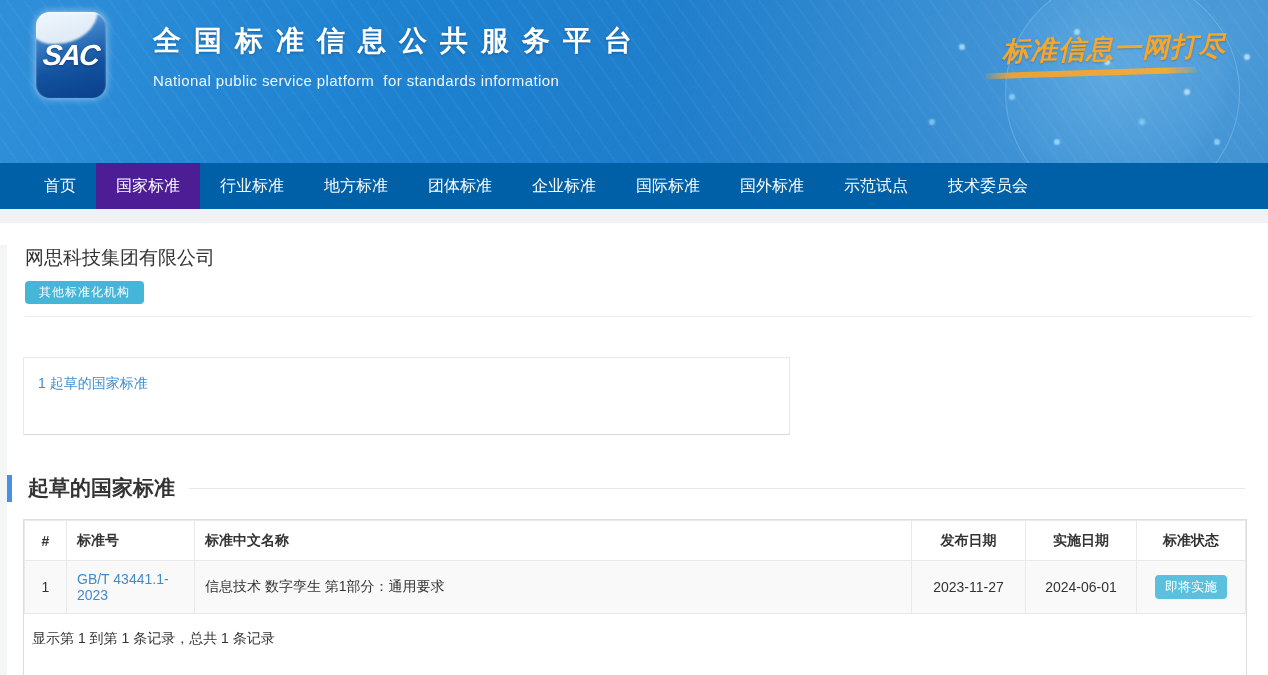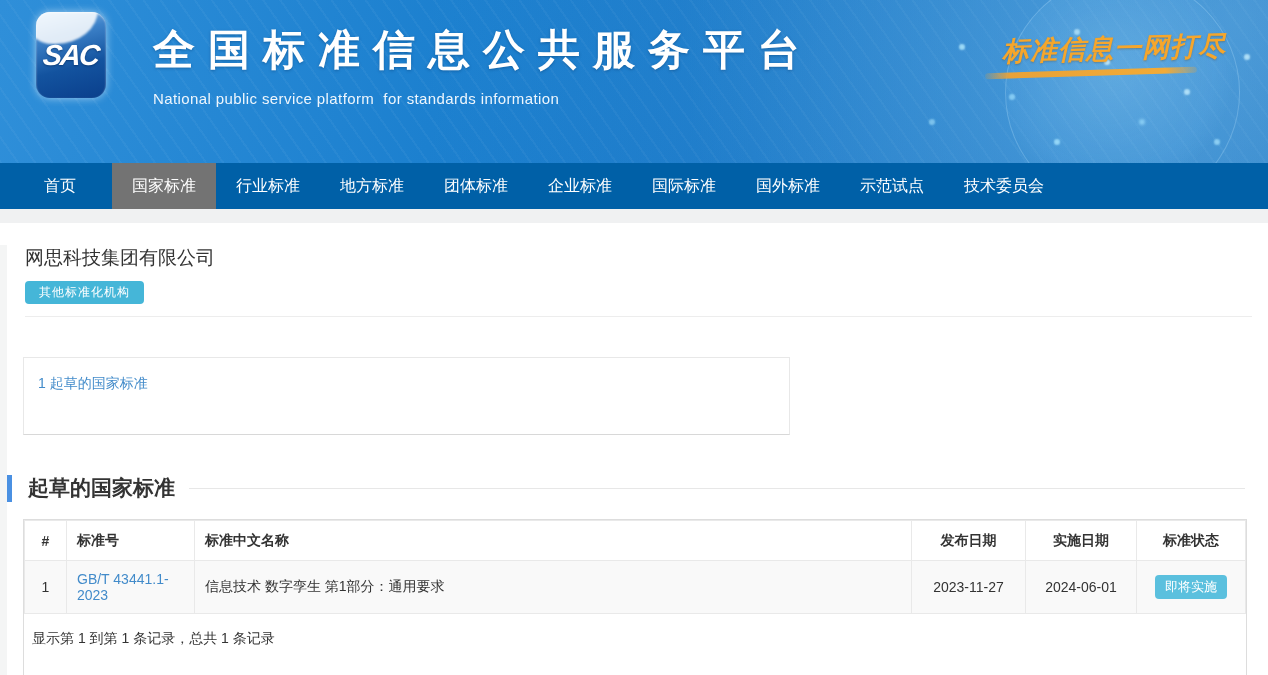--- a/index.html
+++ b/index.html
@@ -25,37 +25,37 @@
       930px 120px 2px 1px rgba(170,230,255,.6), 1075px 30px 2px 1px rgba(200,240,255,.7); }
   .logo { position:absolute; left:36px; top:12px; width:70px; height:86px; border-radius:14px;
     background:linear-gradient(165deg,#9cc9ef 0%,#3d82c9 28%,#13539f 62%,#0a3f8c 100%);
     box-shadow:0 0 8px rgba(255,255,255,.55), inset 0 1px 2px rgba(255,255,255,.6);
     display:flex; align-items:center; justify-content:center; overflow:hidden; }
   .logo::before { content:""; position:absolute; left:-8px; top:-26px; width:70px; height:58px;
     background:rgba(255,255,255,.85); border-radius:0 0 60% 35%; filter:blur(1px); }
   .logo-text { position:relative; color:#fff; font-weight:bold; font-style:italic; font-size:29px;
     letter-spacing:-2px; transform:skew(-6deg); text-shadow:0 1px 2px rgba(0,40,90,.6); }
   .title-block { position:absolute; left:153px; top:22px; color:#fff; }
-  .site-title { font-size:42px; font-weight:bold; letter-spacing:13px; white-space:nowrap;
+  .site-title { font-size:28px; font-weight:bold; letter-spacing:13px; white-space:nowrap;
     text-shadow:0 1px 3px rgba(0,50,100,.4); }
   .site-subtitle { margin-top:12px; font-size:15px; letter-spacing:.4px; color:#eef6fd; white-space:pre; }
   .slogan { position:absolute; left:1002px; top:30px; width:260px; color:#f5a62c;
     font-family:"DejaVu Serif","Liberation Serif",serif; font-style:italic; font-weight:bold;
     font-size:27px; letter-spacing:1px; transform:rotate(-1.5deg); white-space:nowrap;
     text-shadow:0 1px 2px rgba(90,50,0,.3); }
   .slogan-underline { position:absolute; left:985px; top:70px; width:212px; height:6px; border-radius:3px;
     transform:rotate(-1.8deg);
     background:linear-gradient(90deg, rgba(240,165,45,.15), #e8a238 12%, #f2ab37 85%, rgba(240,165,45,.2)); }
 
   
   .nav { width:100%; height:46px; background:#0060a7; }
   .nav ul { list-style:none; display:flex; height:100%; padding-left:24px; }
   .nav li { height:46px; line-height:46px; padding:0 20px; color:#fff; font-size:16px;
     cursor:pointer; white-space:nowrap; }
-  .nav li.active { background:#737373;margin-left:16px; }
+  .nav li.active { background:#4c1d95; }
 
   .gray-strip { width:100%; height:14px; background:#f0f1f2; }
 
   
   .panel { position:relative; width:100%; height:452px; background:#fff; }
   .left-gutter { position:absolute; left:0; top:0; width:7px; height:100%; background:#f4f5f5; }
 
   .org-name { margin:22px 0 0 25px; font-size:19px; font-weight:400; color:#333; }
   .org-badge { display:inline-block; margin:10px 0 0 25px; background:#45b6d8; color:#fff;
     font-size:12px; padding:3px 14px; border-radius:4px; letter-spacing:1px; }

